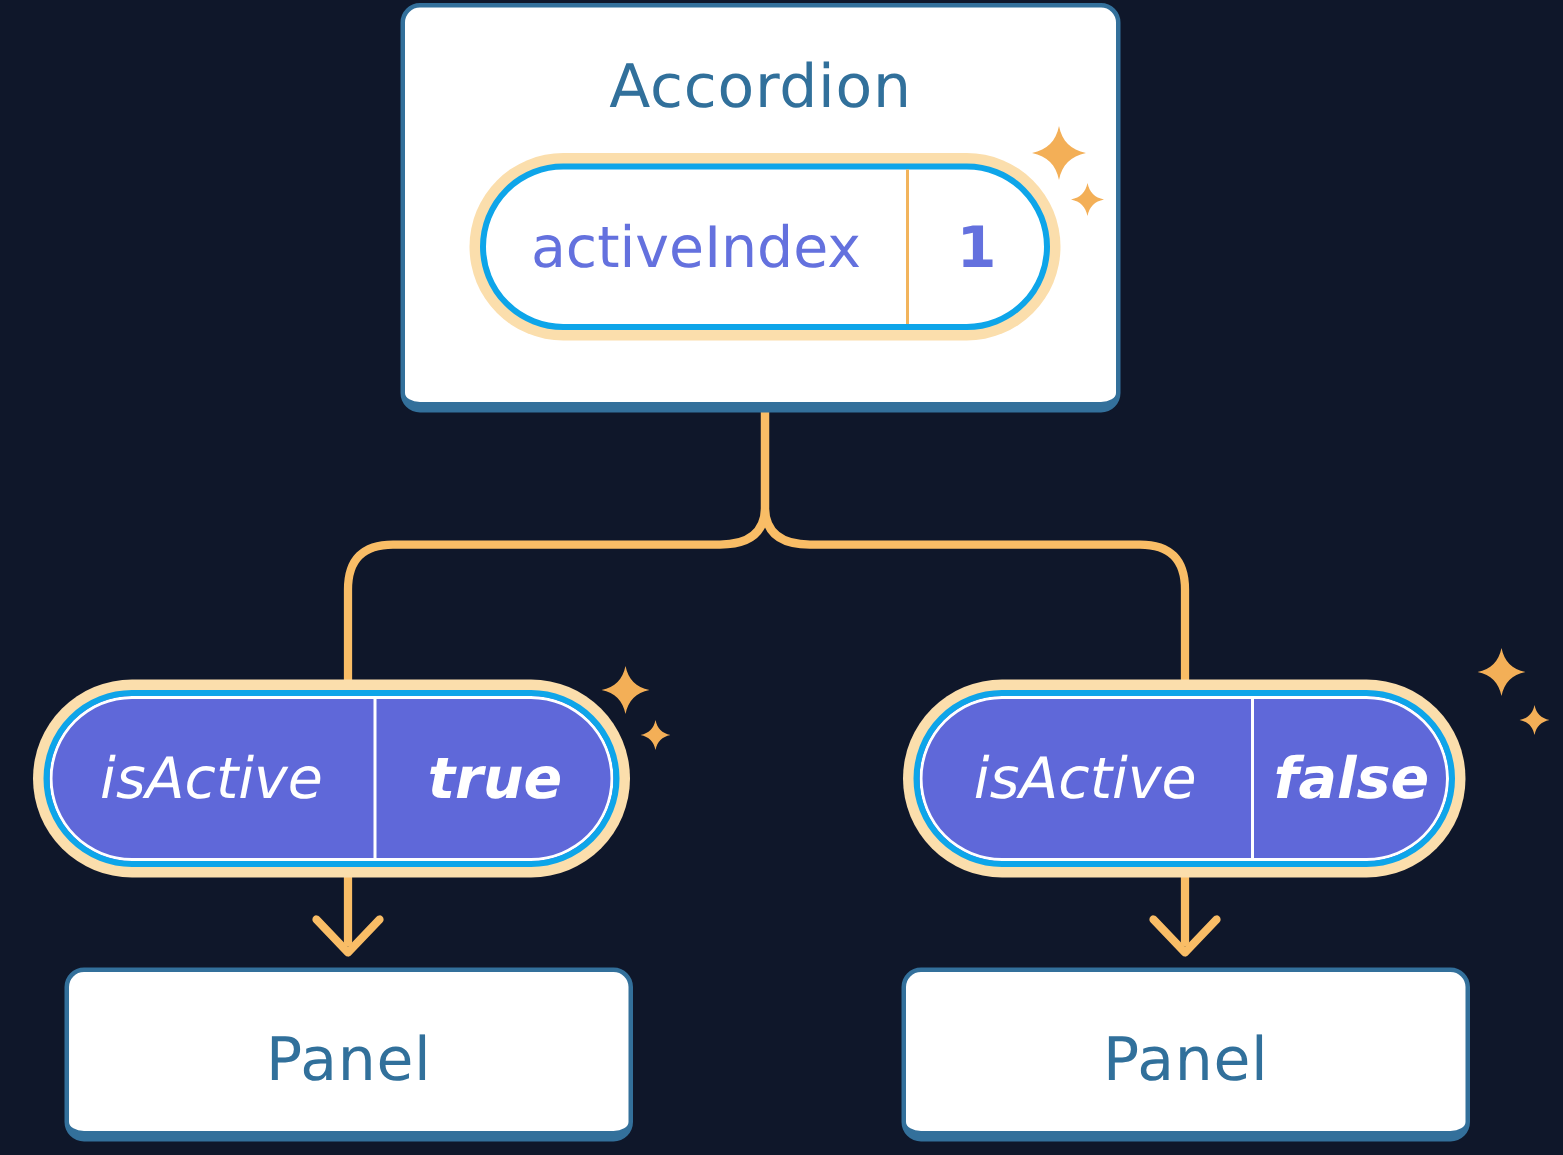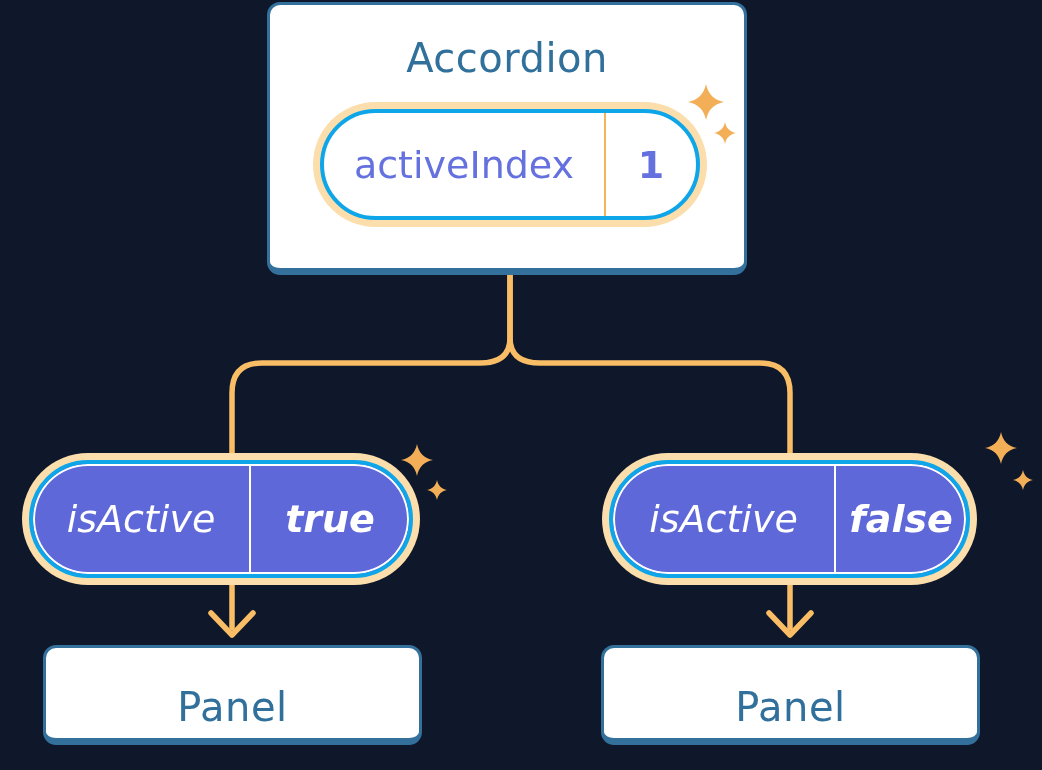--- a/index.html
+++ b/index.html
@@ -15,21 +15,21 @@
     position:absolute;background:#FFFFFF;
     border:3px solid #33709B;border-bottom-width:7px;
     border-radius:13px;box-sizing:border-box;z-index:2;
   }
   .card-title{
     position:absolute;left:0;right:0;text-align:center;
     color:#31709B;font-size:40px;font-weight:500;letter-spacing:0.5px;
   }
   .accordion-card{left:267px;top:2px;width:480px;height:273px;}
   .accordion-card .card-title{top:30px;}
-  .panel-card{left:43px;top:645px;width:379px;height:100px;}
+  .panel-card{left:43px;top:645px;width:379px;height:116px;}
   .panel-card .card-title{top:36px;}
   .panel-card.right{left:601px;}
 
   
   .pill{
     position:absolute;box-sizing:border-box;z-index:3;
     display:flex;align-items:center;border-radius:999px;
     border:4px solid #0ea5e9;
   }
   .pill .section{

